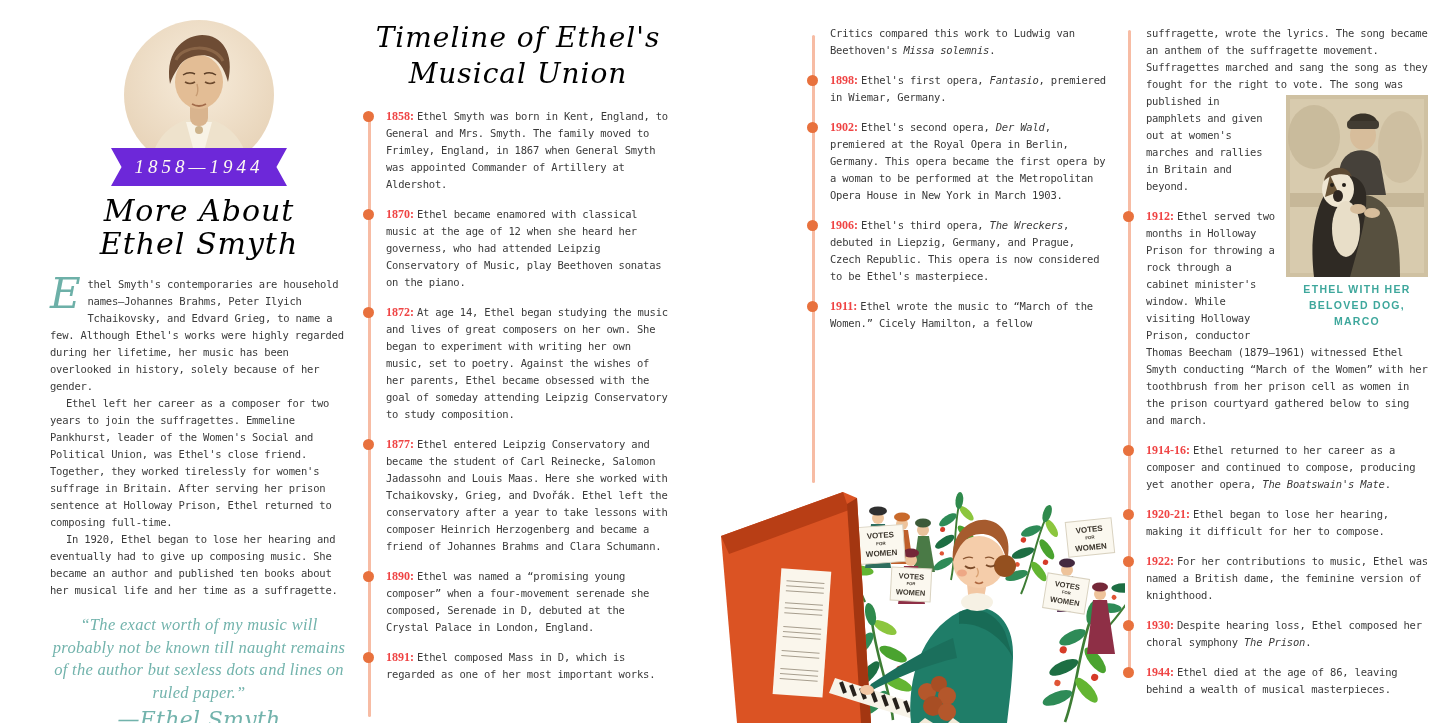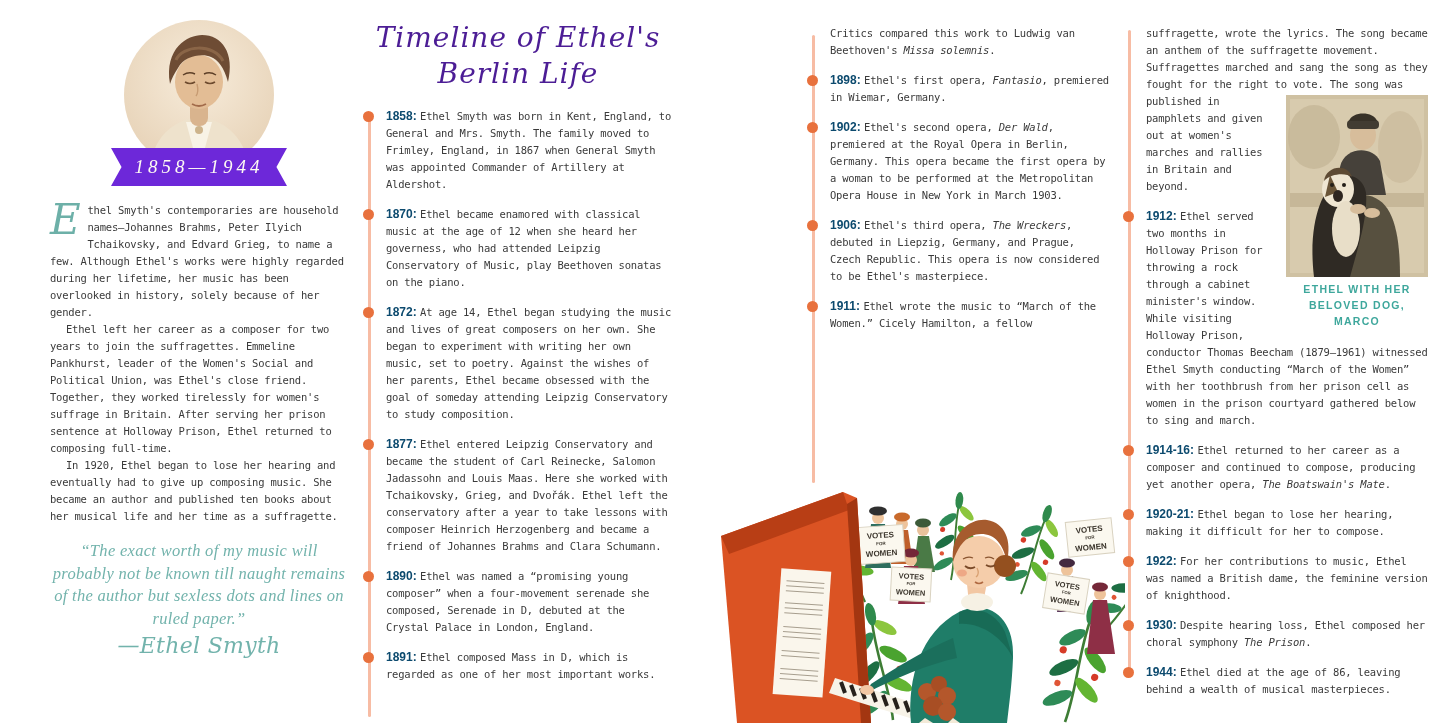--- a/index.html
+++ b/index.html
@@ -17,26 +17,26 @@
   .bodytext, .entry, .lead { font-size:10.5px; line-height:17px; letter-spacing:-0.2px; color:#3a3a3a; }
 
   
   .pad { position:relative; padding-left:22px; }
   .tl-line { position:absolute; left:4px; width:3px; border-radius:2px; background:#f7bca4; }
   .line2 { top:97px;  height:600px; }
   .line3 { top:10px;  height:448px; }
   .line4 { top:5px;   height:645px; }
   .entry { position:relative; margin-bottom:13px; }
   .dot { position:absolute; left:-23px; top:3px; width:11px; height:11px; border-radius:50%; background:#e8713d; }
-  .year { font-family:Liberation Sans, sans-serif; font-weight:bold; font-size:12px; letter-spacing:0; color:#0c4a6e; }
+  .year { font-family:Liberation Serif, serif; font-weight:bold; font-size:12px; letter-spacing:0; color:#ef4444; }
   .lead { margin-bottom:13px; }
 
   
   .script { font-family:"DejaVu Serif",serif; font-style:italic; font-weight:normal;
-            color:#4c1d95; text-align:center; }
+            color:#000000; text-align:center; }
   .heading1 { font-size:30px; line-height:33px; margin-top:8px; letter-spacing:1px; }
   .heading2 { font-size:28px; line-height:36px; margin-bottom:16px; letter-spacing:1px; }
   .heading1 span, .heading2 span { display:block; }
 
   
   .portrait { width:150px; height:150px; border-radius:50%; overflow:hidden; margin:10px auto 0; }
   .banner { width:176px; height:38px; margin:-22px auto 0; position:relative; z-index:2;
             background:#6d28d9; clip-path:polygon(0 0,100% 0,94% 50%,100% 100%,0 100%,6% 50%);
             display:flex; align-items:center; justify-content:center;
             color:#fdfaf3; font-family:"Liberation Serif",serif; font-style:italic;
@@ -95,37 +95,41 @@
         <path d="M73,64 q2,8 -1,12" stroke="#c79b72" stroke-width="1.4" fill="none"></path>
         <path d="M68,84 q7,4 14,0" stroke="#a26b4a" stroke-width="1.8" fill="none"></path>
         <circle cx="75" cy="110" r="4" fill="#cdb48c"></circle>
       </svg>
     </div>
 
     <div class="banner">
       <span>1858—1944</span>
     </div>
 
+    <h1 class="script heading1">
+      <span>More About</span>
+      <span>Ethel Smyth</span>
+    </h1>
 
     <div class="bio bodytext">
       <p class="first"><span class="dropcap">E</span><span>thel Smyth's contemporaries are household names—Johannes Brahms, Peter Ilyich Tchaikovsky, and Edvard Grieg, to name a few. Although Ethel's works were highly regarded during her lifetime, her music has been overlooked in history, solely because of her gender.</span></p>
       <p>Ethel left her career as a composer for two years to join the suffragettes. Emmeline Pankhurst, leader of the Women's Social and Political Union, was Ethel's close friend. Together, they worked tirelessly for women's suffrage in Britain. After serving her prison sentence at Holloway Prison, Ethel returned to composing full-time.</p>
       <p>In 1920, Ethel began to lose her hearing and eventually had to give up composing music. She became an author and published ten books about her musical life and her time as a suffragette.</p>
     </div>
 
     <div class="quote">
       <div>“The exact worth of my music will probably not be known till naught remains of the author but sexless dots and lines on ruled paper.”</div>
       <div class="attribution">—Ethel Smyth</div>
     </div>
   </section>
 
   <section class="col col2">
     <h2 class="script heading2">
       <span>Timeline of Ethel's</span>
-      <span>Berlin Life</span>
+      <span>Musical Union</span>
     </h2>
     <div class="tl-line line2"></div>
     <div class="pad">
       <div class="entries">
           <div class="entry"><span class="dot"></span><b class="year">1858: </b>Ethel Smyth was born in Kent, England, to General and Mrs. Smyth. The family moved to Frimley, England, in 1867 when General Smyth was appointed Commander of Artillery at Aldershot.</div>
           <div class="entry"><span class="dot"></span><b class="year">1870: </b>Ethel became enamored with classical music at the age of 12 when she heard her governess, who had attended Leipzig Conservatory of Music, play Beethoven sonatas on the piano.</div>
           <div class="entry"><span class="dot"></span><b class="year">1872: </b>At age 14, Ethel began studying the music and lives of great composers on her own. She began to experiment with writing her own music, set to poetry. Against the wishes of her parents, Ethel became obsessed with the goal of someday attending Leipzig Conservatory to study composition.</div>
           <div class="entry"><span class="dot"></span><b class="year">1877: </b>Ethel entered Leipzig Conservatory and became the student of Carl Reinecke, Salomon Jadassohn and Louis Maas. Here she worked with Tchaikovsky, Grieg, and Dvořák. Ethel left the conservatory after a year to take lessons with composer Heinrich Herzogenberg and became a friend of Johannes Brahms and Clara Schumann.</div>
           <div class="entry"><span class="dot"></span><b class="year">1890: </b>Ethel was named a “promising young composer” when a four-movement serenade she composed, Serenade in D, debuted at the Crystal Palace in London, England.</div>
           <div class="entry"><span class="dot"></span><b class="year">1891: </b>Ethel composed Mass in D, which is regarded as one of her most important works.</div>

